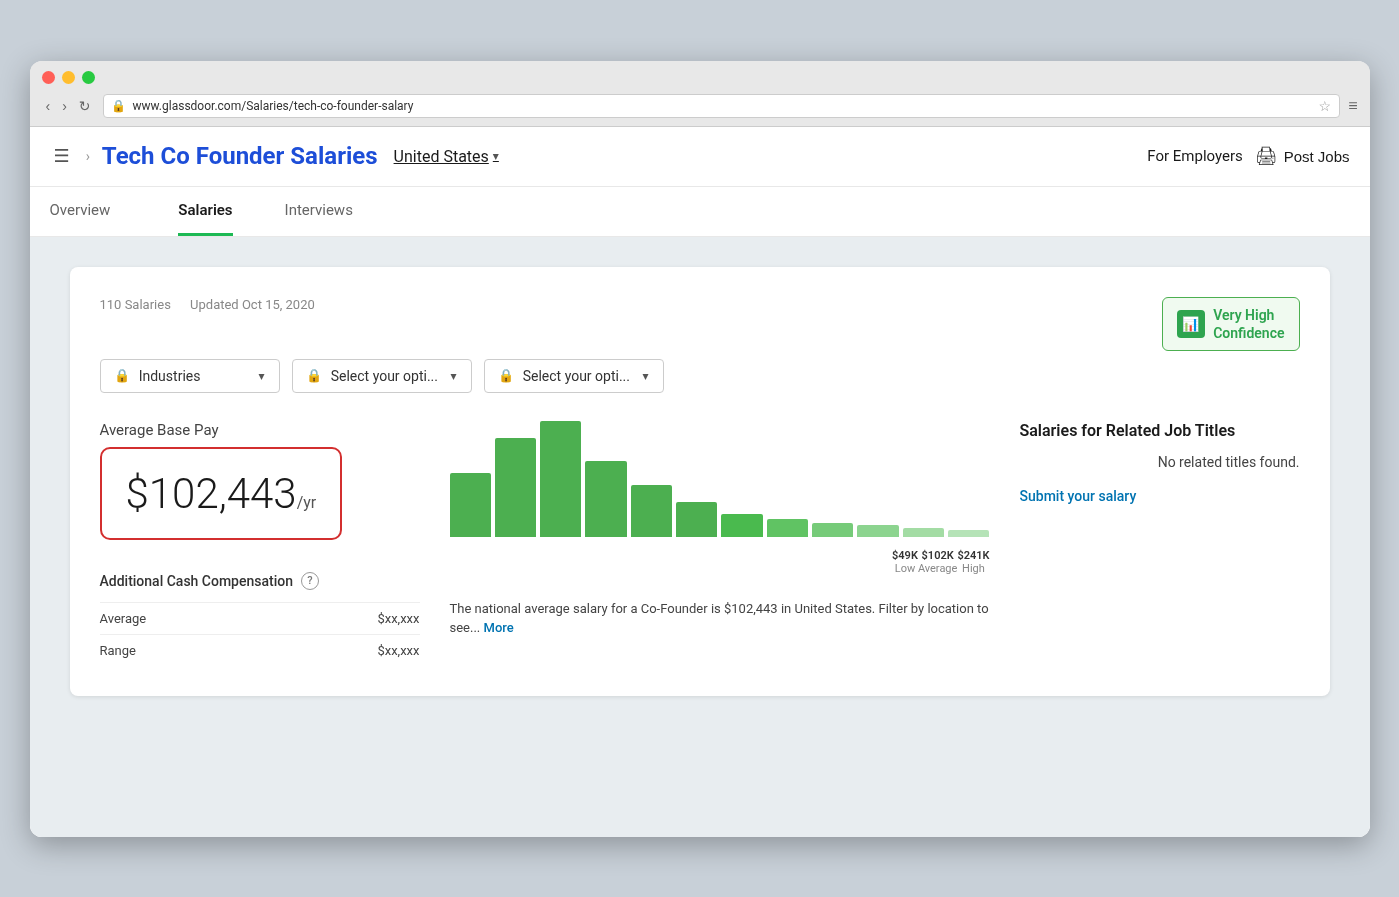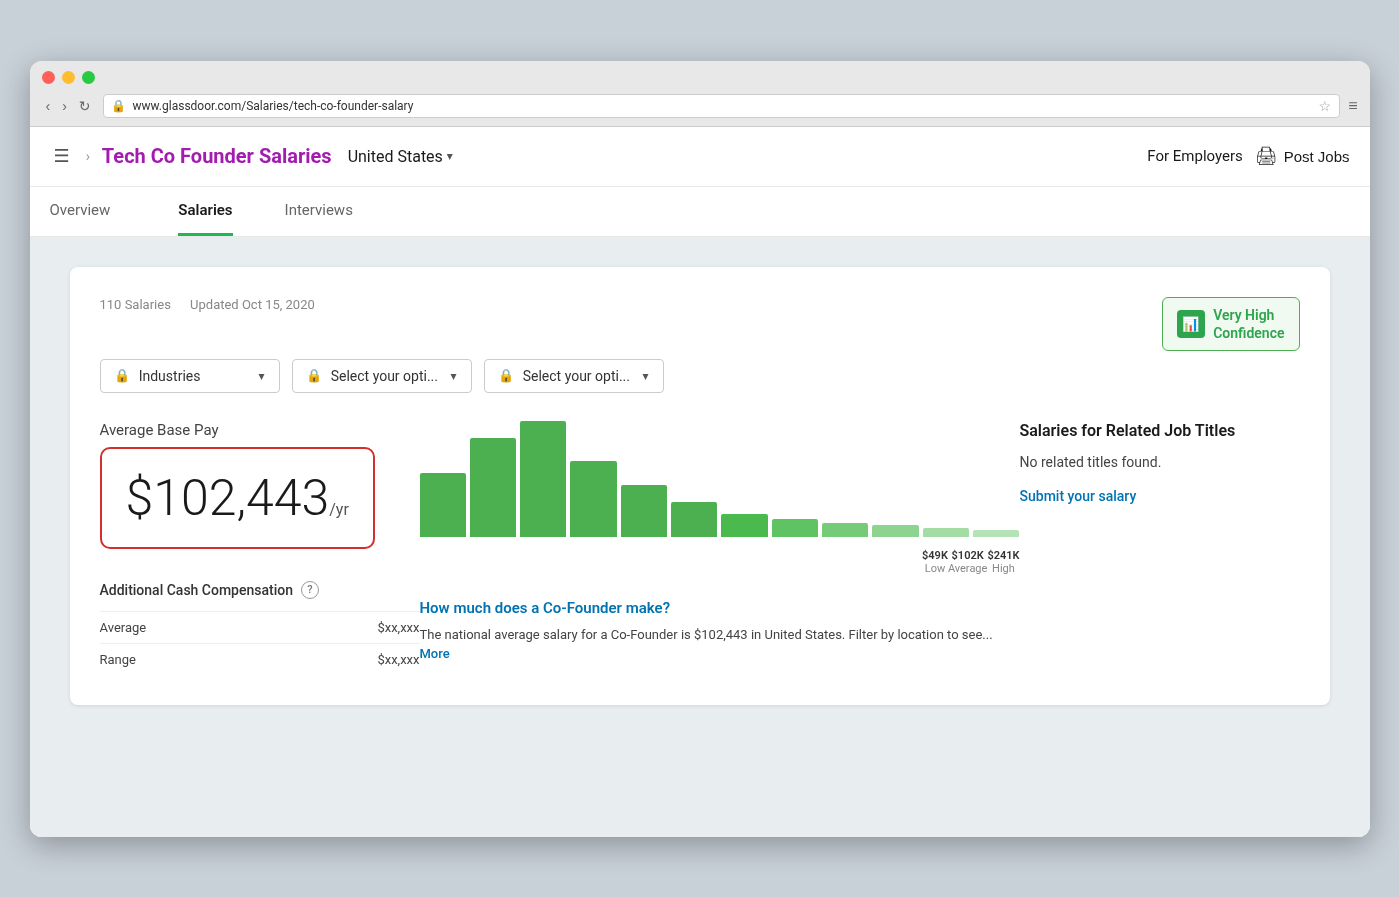--- a/index.html
+++ b/index.html
@@ -122,33 +122,34 @@
       color: #555;
       padding: 4px;
     }
 
     .breadcrumb-arrow {
       color: #999;
       font-size: 14px;
     }
 
     .page-title-nav {
-      font-size: 20px;
+      font-size: 24px;
       font-weight: 700;
-      color: #a21caf;
+      color: #1d4ed8;
     }
 
     .location-selector {
       display: flex;
       align-items: center;
       gap: 4px;
       cursor: pointer;
       color: #1a1a1a;
       font-size: 16px;
       margin-left: 4px;
+      text-decoration: underline;
     }
 
     .location-selector .chevron {
       font-size: 12px;
       color: #555;
     }
 
     .nav-spacer { flex: 1; }
 
     .for-employers-link {
@@ -295,41 +296,42 @@
 
     .filter-dropdown .chevron-down {
       color: #555;
       font-size: 12px;
     }
 
     
     .content-grid {
       display: grid;
       grid-template-columns: 320px 1fr 280px;
+      gap: 30px;
     }
 
     
     .avg-pay-section {}
 
     .avg-pay-label {
       font-size: 15px;
       color: #444;
       margin-bottom: 8px;
     }
 
     .avg-pay-box {
       border: 2px solid #d32f2f;
       border-radius: 10px;
       padding: 20px 24px;
       display: inline-block;
       margin-bottom: 24px;
     }
 
     .avg-pay-amount {
-      font-size: 50px;
+      font-size: 42px;
       font-weight: 300;
       color: #1a1a1a;
     }
 
     .avg-pay-unit {
       font-size: 16px;
       color: #555;
     }
 
     .additional-cash {
@@ -442,20 +444,21 @@
       font-size: 16px;
       font-weight: 600;
       color: #1a1a1a;
       margin-bottom: 14px;
     }
 
     .no-related {
       font-size: 14px;
       color: #444;
       margin-bottom: 16px;
+      text-align: right;
     }
 
     .related-desc {
       font-size: 13px;
       color: #555;
       line-height: 1.6;
       margin-bottom: 16px;
     }
 
     .submit-salary-link {
@@ -601,21 +604,20 @@
                 <span class="amount">$102K</span>
                 <span class="desc">Average</span>
               </div>
               <div class="chart-label-group">
                 <span class="amount">$241K</span>
                 <span class="desc">High</span>
               </div>
             </div>
 
             <div class="faq-section">
-              <div class="faq-question">How much does a Co-Founder make?</div>
               <div class="faq-answer">
                 <span>The national average salary for a Co-Founder is $102,443 in United States. Filter by location to see...</span> <a class="more-link">More</a>
               </div>
             </div>
           </div>
 
           <div class="related-section">
             <div class="related-title">Salaries for Related Job Titles</div>
             <div class="no-related">No related titles found.</div>
             <a class="submit-salary-link">Submit your salary</a>

